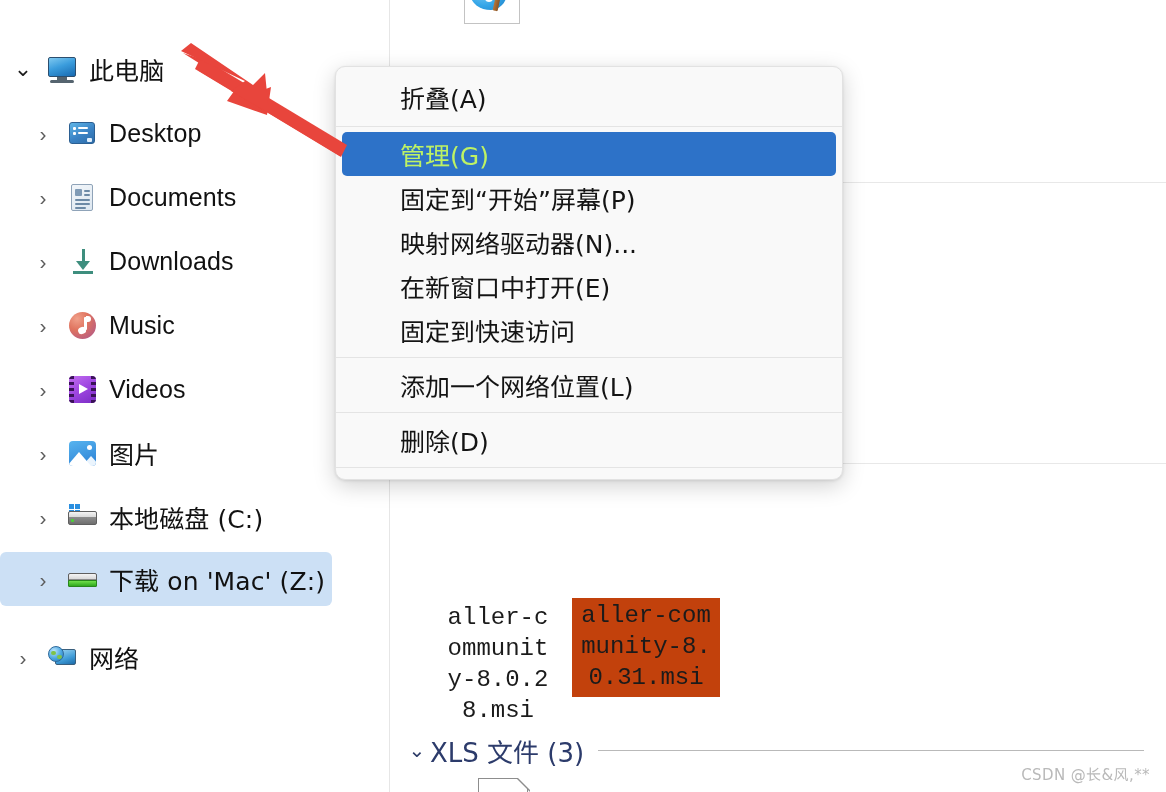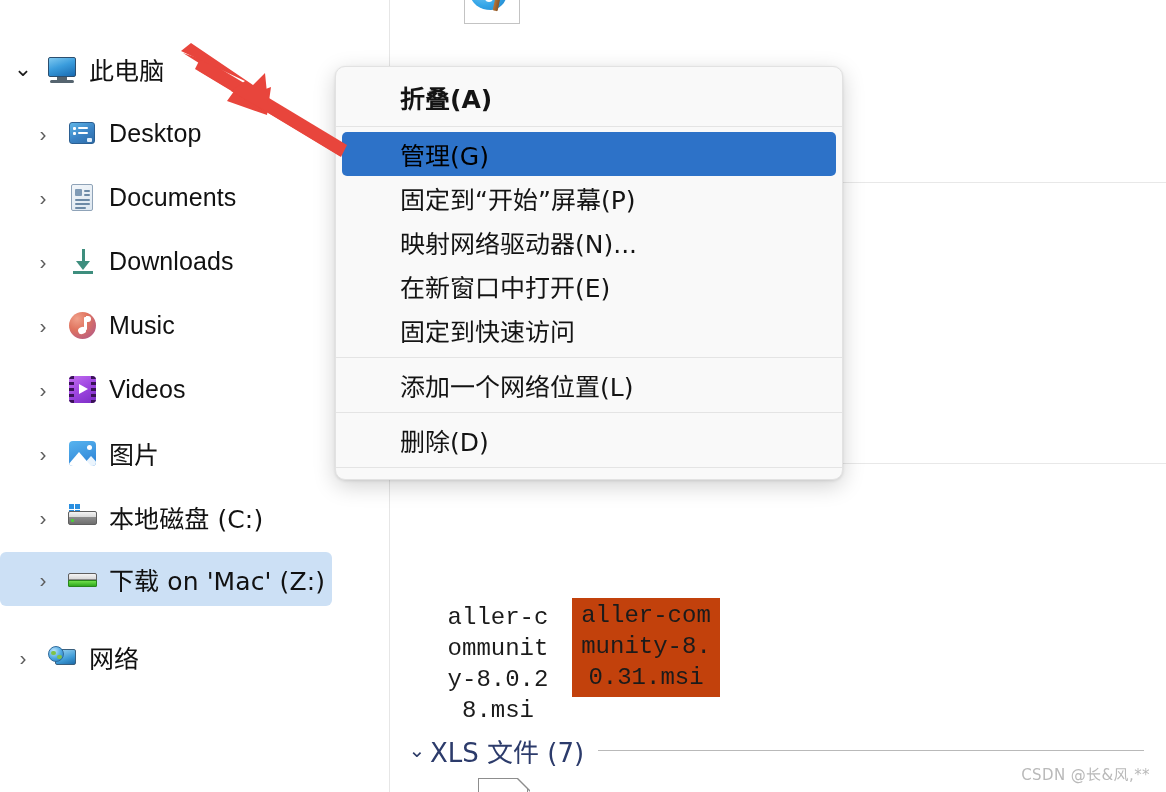--- a/index.html
+++ b/index.html
@@ -435,27 +435,27 @@
     display: flex;
     align-items: center;
     border-radius: 5px;
     padding-left: 58px;
     box-sizing: border-box;
     font-size: 25px;
     color: #141414;
     white-space: nowrap;
   }
   .menu-item.header {
-    font-weight: bold;
+    font-weight: normal;
     height: 48px;
     font-size: 25px;
   }
   .menu-item.highlight {
     background: #2d72c8;
-    color: #000000;
+    color: #bef264;
   }
   .menu-sep {
     height: 1px;
     background: #e4e4e4;
     margin: 5px 0 5px;
   }
 
   
   #annotation-arrow {
     position: absolute;
@@ -503,21 +503,21 @@
     <div class="file-tile" style="left:52px; top:600px; width:112px;">
       <span class="name">aller-community-8.0.28.msi</span>
     </div>
 
     <div class="file-tile selected" style="left:182px; top:598px; width:148px;">
       <span class="name">aller-community-8.0.31.msi</span>
     </div>
 
     <div id="xls-group">
       <span class="grp-chevron">⌄</span>
-      <span class="grp-label">XLS 文件 (7)</span>
+      <span class="grp-label">XLS 文件 (3)</span>
       <span class="grp-rule"></span>
     </div>
 
     <div id="xls-item-icon">
       <div class="page"></div>
       <div class="fold"></div>
     </div>
   </div>
 
   <div id="nav-pane">

